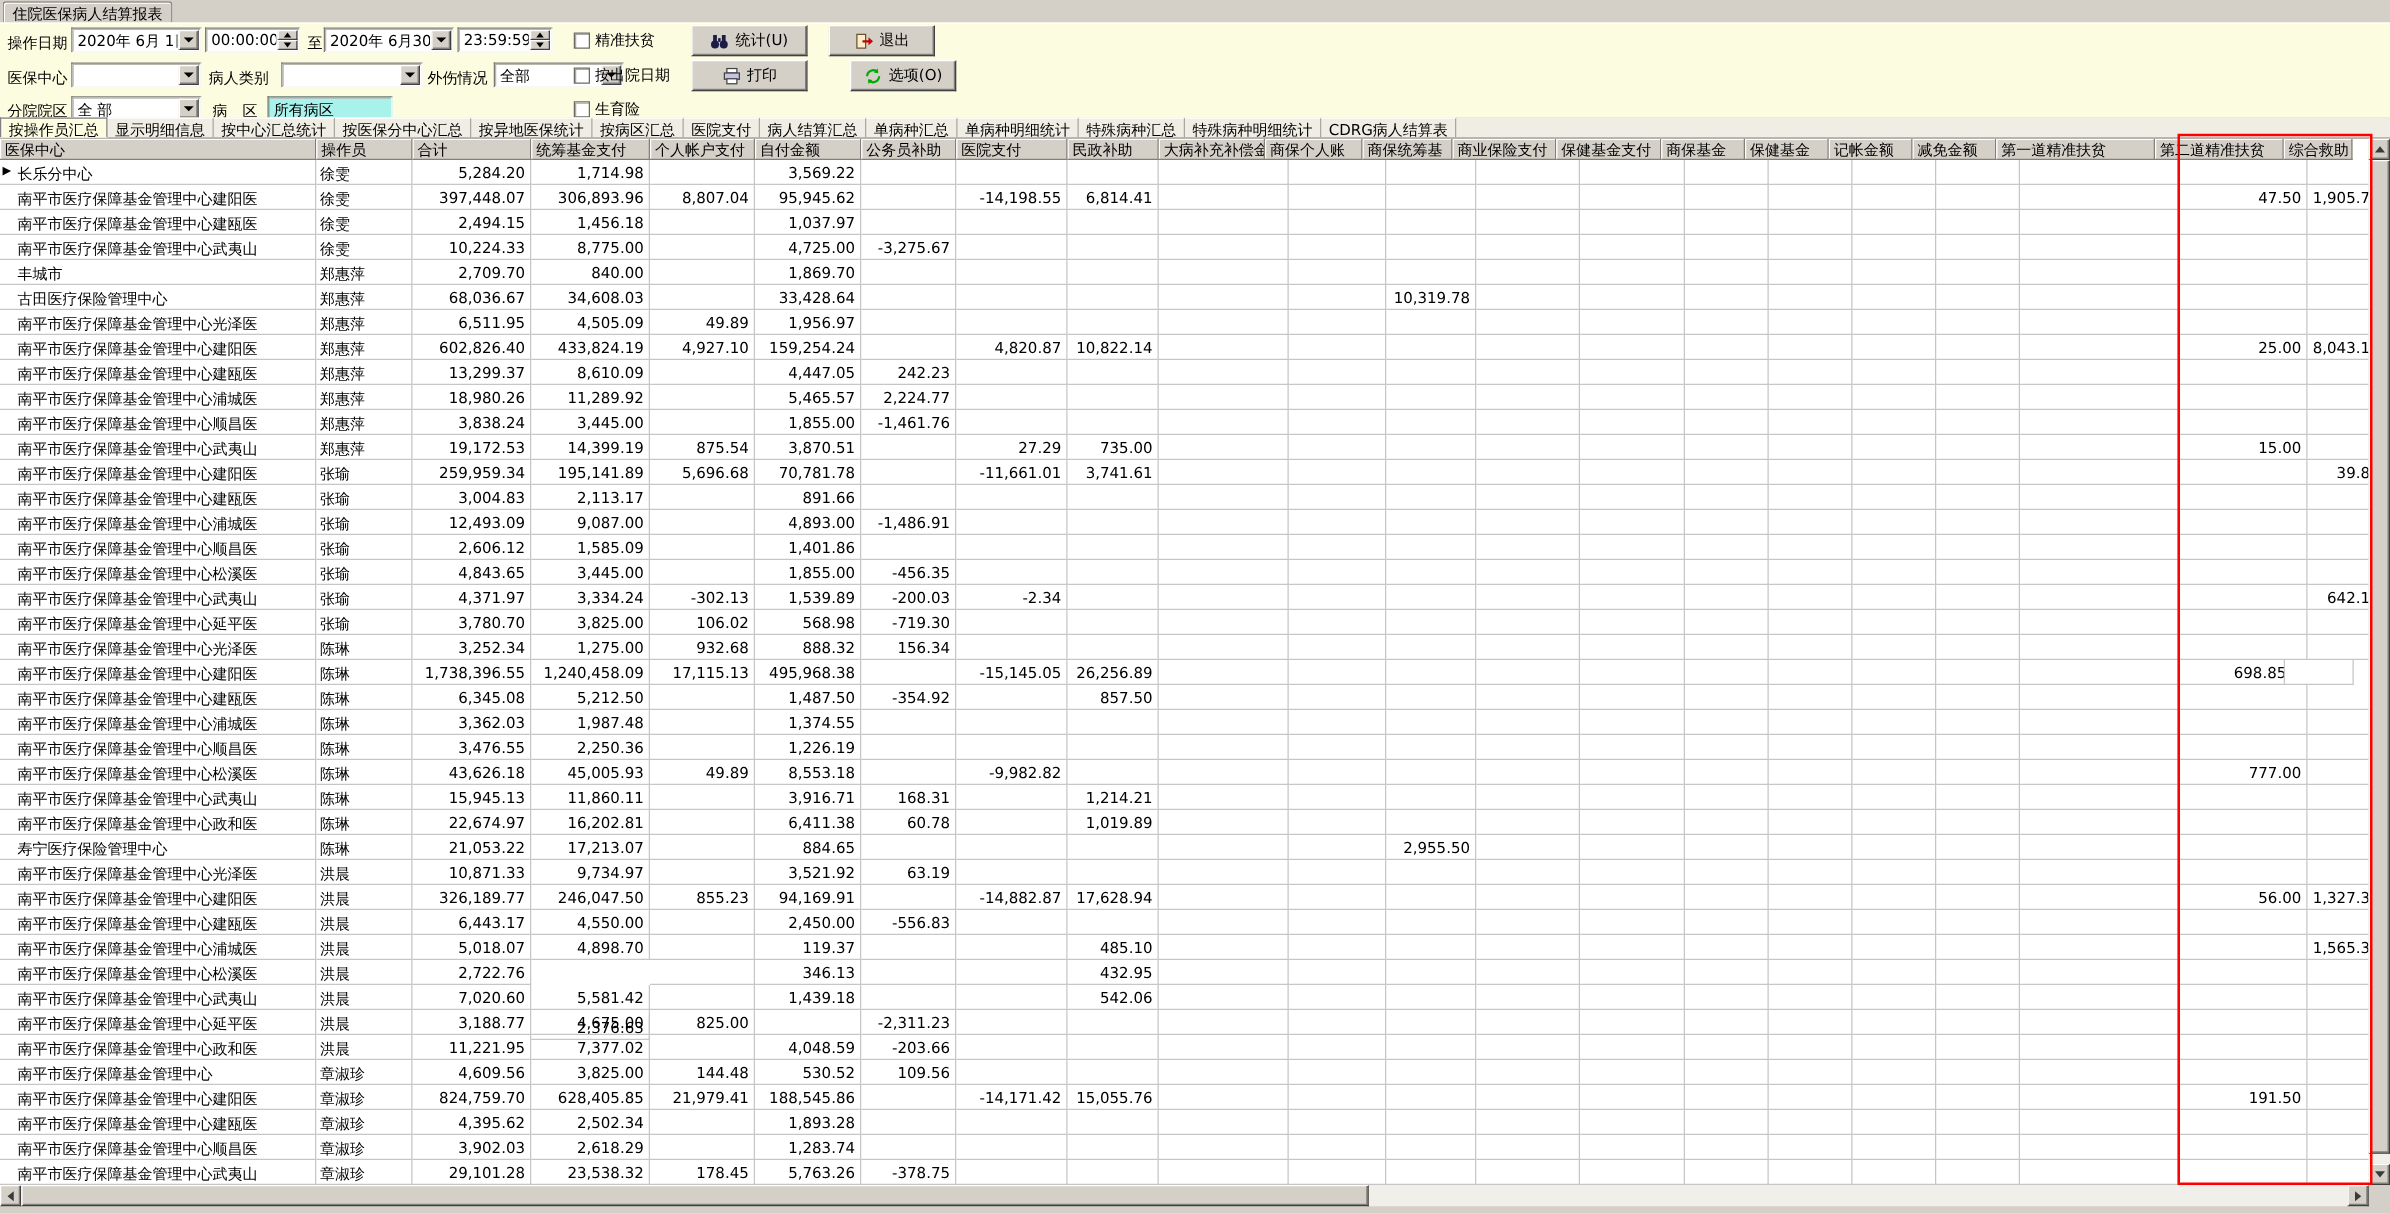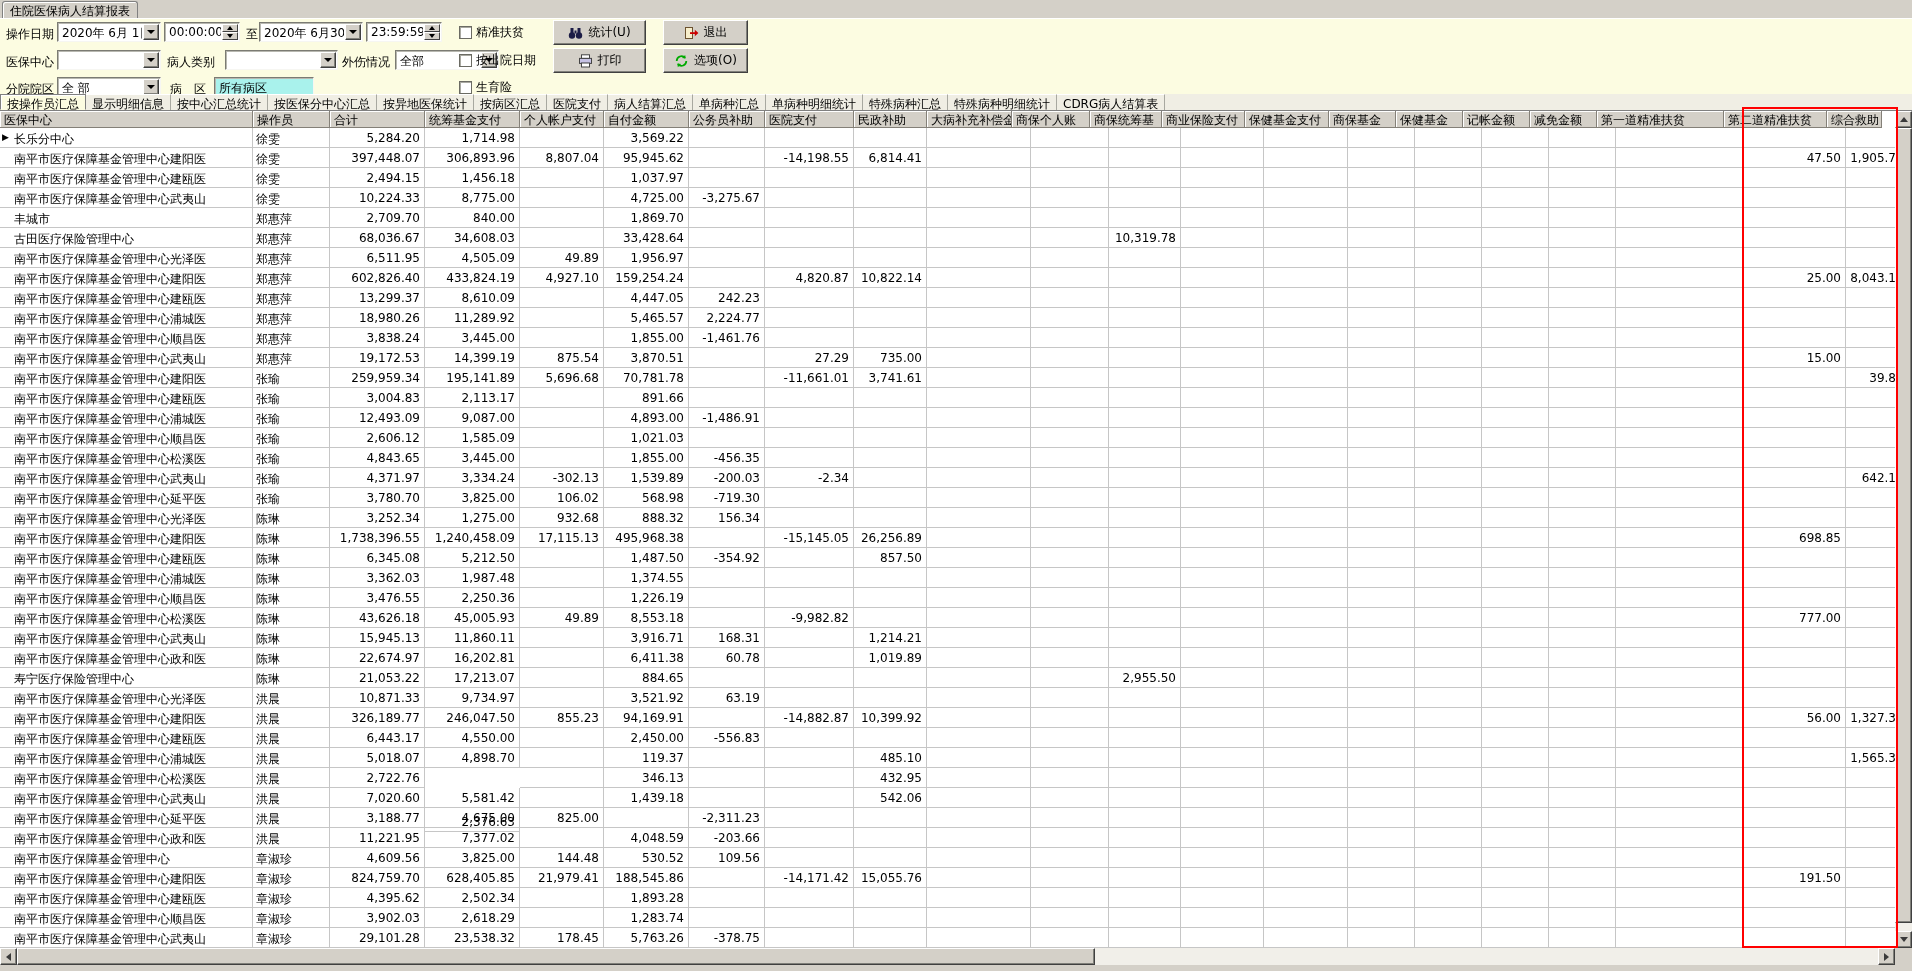--- a/index.html
+++ b/index.html
@@ -182,21 +182,21 @@
     <span>按出院日期</span>
   </div>
   <button class="btn" style="left:553px;top:29px;width:93px;height:25px">
     <svg width="15" height="14" viewBox="0 0 15 14">
         <rect x="3.5" y="0.8" width="8" height="3.6" fill="#fff" stroke="#444"></rect>
         <rect x="1.5" y="4.4" width="12" height="5" fill="#c6c2e4" stroke="#444"></rect>
         <rect x="3.5" y="9" width="8" height="4" fill="#fff" stroke="#444"></rect>
       </svg>
     <span>打印</span>
   </button>
-  <button class="btn" style="left:663px;top:29px;width:85px;height:25px">
+  <button class="btn" style="left:680px;top:29px;width:85px;height:25px">
     <svg width="15" height="14" viewBox="0 0 16 16">
         <path d="M13.5 8a5.5 5.5 0 0 1-9.6 3.6" fill="none" stroke="#0a0" stroke-width="2"></path>
         <path d="M2.5 8a5.5 5.5 0 0 1 9.6-3.6" fill="none" stroke="#0a0" stroke-width="2"></path>
         <path d="M12.2 1l.5 4.2-4.2-.6z" fill="#0a0"></path>
         <path d="M3.8 15l-.5-4.2 4.2.6z" fill="#0a0"></path>
       </svg>
     <span>选项(O)</span>
   </button>
 
   <span class="lbl" style="left:6px;top:62px">分院院区</span>
@@ -602,21 +602,21 @@
           <div class="cell right" style="width: 127px;"></div>
           <div class="cell right" style="width: 103px;"></div>
           <div class="cell right" style="width: 55px;"></div>
         </div>
         <div class="grid-row">
           <div class="cell c0" style="width: 253px;">南平市医疗保障基金管理中心顺昌医</div>
           <div class="cell" style="width: 77px;">张瑜</div>
           <div class="cell right" style="width: 95px;">2,606.12</div>
           <div class="cell right" style="width: 95px;">1,585.09</div>
           <div class="cell right" style="width: 84px;"></div>
-          <div class="cell right" style="width: 85px;">1,021.03</div>
+          <div class="cell right" style="width: 85px;">1,401.86</div>
           <div class="cell right" style="width: 76px;"></div>
           <div class="cell right" style="width: 89px;"></div>
           <div class="cell right" style="width: 73px;"></div>
           <div class="cell right" style="width: 104px;"></div>
           <div class="cell right" style="width: 78px;"></div>
           <div class="cell right" style="width: 72px;"></div>
           <div class="cell right" style="width: 83px;"></div>
           <div class="cell right" style="width: 84px;"></div>
           <div class="cell right" style="width: 67px;"></div>
           <div class="cell right" style="width: 67px;"></div>
@@ -731,21 +731,21 @@
           <div class="cell right" style="width: 104px;"></div>
           <div class="cell right" style="width: 78px;"></div>
           <div class="cell right" style="width: 72px;"></div>
           <div class="cell right" style="width: 83px;"></div>
           <div class="cell right" style="width: 84px;"></div>
           <div class="cell right" style="width: 67px;"></div>
           <div class="cell right" style="width: 67px;"></div>
           <div class="cell right" style="width: 67px;"></div>
           <div class="cell right" style="width: 67px;"></div>
           <div class="cell right" style="width: 127px;"></div>
-          <div class="cell right" style="width: 103px; padding-left: 44px;">698.85</div>
+          <div class="cell right" style="width: 85px; padding-left: 44px;">698.85</div>
           <div class="cell right" style="width: 55px;"></div>
         </div>
         <div class="grid-row">
           <div class="cell c0" style="width: 253px;">南平市医疗保障基金管理中心建瓯医</div>
           <div class="cell" style="width: 77px;">陈琳</div>
           <div class="cell right" style="width: 95px;">6,345.08</div>
           <div class="cell right" style="width: 95px;">5,212.50</div>
           <div class="cell right" style="width: 84px;"></div>
           <div class="cell right" style="width: 85px;">1,487.50</div>
           <div class="cell right" style="width: 76px;">-354.92</div>
@@ -927,21 +927,21 @@
         </div>
         <div class="grid-row">
           <div class="cell c0" style="width: 253px;">南平市医疗保障基金管理中心建阳医</div>
           <div class="cell" style="width: 77px;">洪晨</div>
           <div class="cell right" style="width: 95px;">326,189.77</div>
           <div class="cell right" style="width: 95px;">246,047.50</div>
           <div class="cell right" style="width: 84px;">855.23</div>
           <div class="cell right" style="width: 85px;">94,169.91</div>
           <div class="cell right" style="width: 76px;"></div>
           <div class="cell right" style="width: 89px;">-14,882.87</div>
-          <div class="cell right" style="width: 73px;">10,399.92</div>
+          <div class="cell right" style="width: 73px;">17,628.94</div>
           <div class="cell right" style="width: 104px;"></div>
           <div class="cell right" style="width: 78px;"></div>
           <div class="cell right" style="width: 72px;"></div>
           <div class="cell right" style="width: 83px;"></div>
           <div class="cell right" style="width: 84px;"></div>
           <div class="cell right" style="width: 67px;"></div>
           <div class="cell right" style="width: 67px;"></div>
           <div class="cell right" style="width: 67px;"></div>
           <div class="cell right" style="width: 67px;"></div>
           <div class="cell right" style="width: 127px;"></div>

